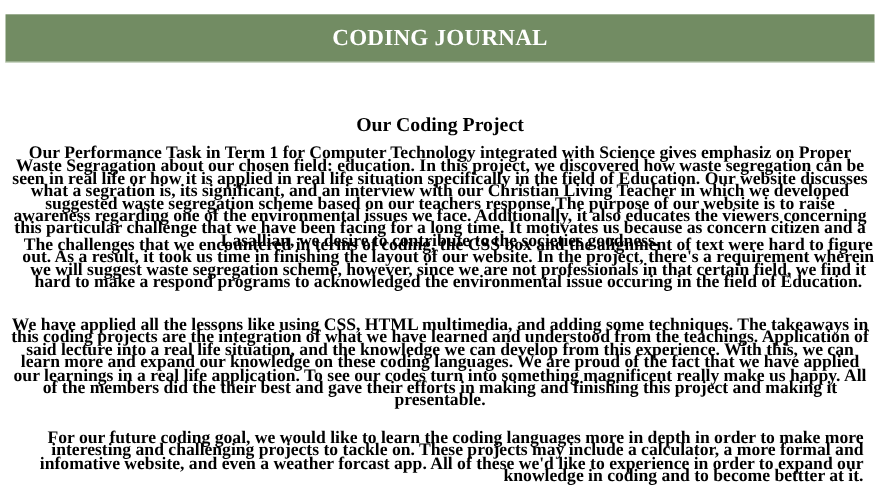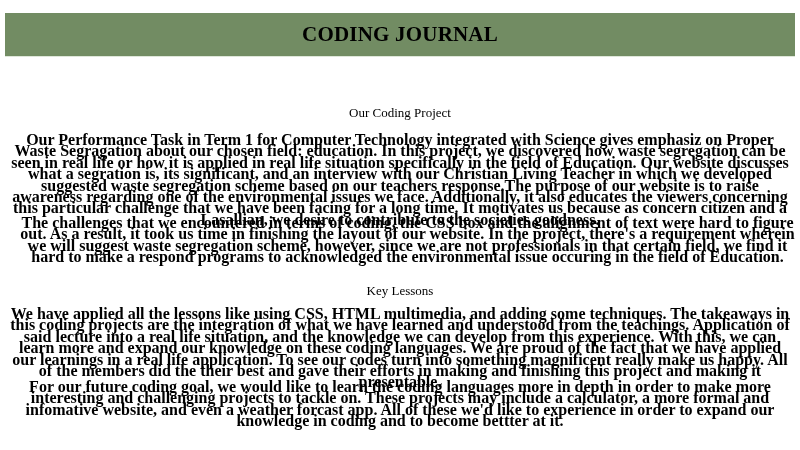--- a/index.html
+++ b/index.html
@@ -21,67 +21,66 @@
       background: #728c63;
       border-bottom: 1px solid #dfe7da;
       display: flex;
       align-items: center;
       justify-content: center;
     }
     .header h1 {
       margin: 0;
       font-size: 21px;
       font-weight: bold;
-      color: #000000;
+      color: #ffffff;
       letter-spacing: 0.2px;
       text-align: right;
     }
     .section {
       position: absolute;
       left: 5px;
       width: 790px;
       text-align: center;
     }
     .section h2 {
       margin: 0;
-      font-size: 13px;
-      font-weight: normal;
+      font-size: 18px;
+      font-weight: bold;
       line-height: 18px;
     }
     .section p {
       margin: 0;
       font-size: 16px;
       font-weight: bold;
       line-height: 11.4px;
     }
     #s1 { top: 104px; }
     #s1 p { margin-top: 12px; }
     #s2 { top: 204px; }
     #s2 p { margin-top: 13px; margin-left: 15px; }
     #s3 { top: 282px; }
     #s3 p { margin-top: 8px; }
     #s4 { top: 369px; }
-    #s4 p { margin-top: 12px; padding: 0 10px; }
+    #s4 p { margin-top: 24px; padding: 0 10px; text-align: right; }
   </style>
 </head>
 <body>
 
 <div class="header">
   <h1>CODING JOURNAL</h1>
 </div>
 
 <div class="section" id="s1">
   <h2>Our Coding Project</h2>
   <p>Our Performance Task in Term 1 for Computer Technology integrated with Science gives emphasiz on Proper Waste Segragation about our chosen field: education. In this project, we discovered how waste segregation can be seen in real life or how it is applied in real life situation specifically in the field of Education. Our website discusses what a segration is, its significant, and an interview with our Christian Living Teacher in which we developed suggested waste segregation scheme based on our teachers response.The purpose of our website is to raise awareness regarding one of the environmental issues we face. Additionally, it also educates the viewers concerning this particular challenge that we have been facing for a long time. It motivates us because as concern citizen and a Lasallian, we desire to contribute to the societies goodness.</p>
 </div>
 
 <div class="section" id="s2">
   <p>The challenges that we encountered in terms of coding, the CSS box and the alignment of text were hard to figure out. As a result, it took us time in finishing the layout of our website. In the project, there's a requirement wherein we will suggest waste segregation scheme, however, since we are not professionals in that certain field, we find it hard to make a respond programs to acknowledged the environmental issue occuring in the field of Education.</p>
 </div>
 
 <div class="section" id="s3">
-  <h2>Key Lessons</h2>
   <p>We have applied all the lessons like using CSS, HTML multimedia, and adding some techniques. The takeaways in this coding projects are the integration of what we have learned and understood from the teachings. Application of said lecture into a real life situation, and the knowledge we can develop from this experience. With this, we can learn more and expand our knowledge on these coding languages. We are proud of the fact that we have applied our learnings in a real life application. To see our codes turn into something magnificent really make us happy. All of the members did the their best and gave their efforts in making and finishing this project and making it presentable.</p>
 </div>
 
 <div class="section" id="s4">
   <p>For our future coding goal, we would like to learn the coding languages more in depth in order to make more interesting and challenging projects to tackle on. These projects may include a calculator, a more formal and infomative website, and even a weather forcast app. All of these we'd like to experience in order to expand our knowledge in coding and to become bettter at it.</p>
 </div>
 
 </body></html>

